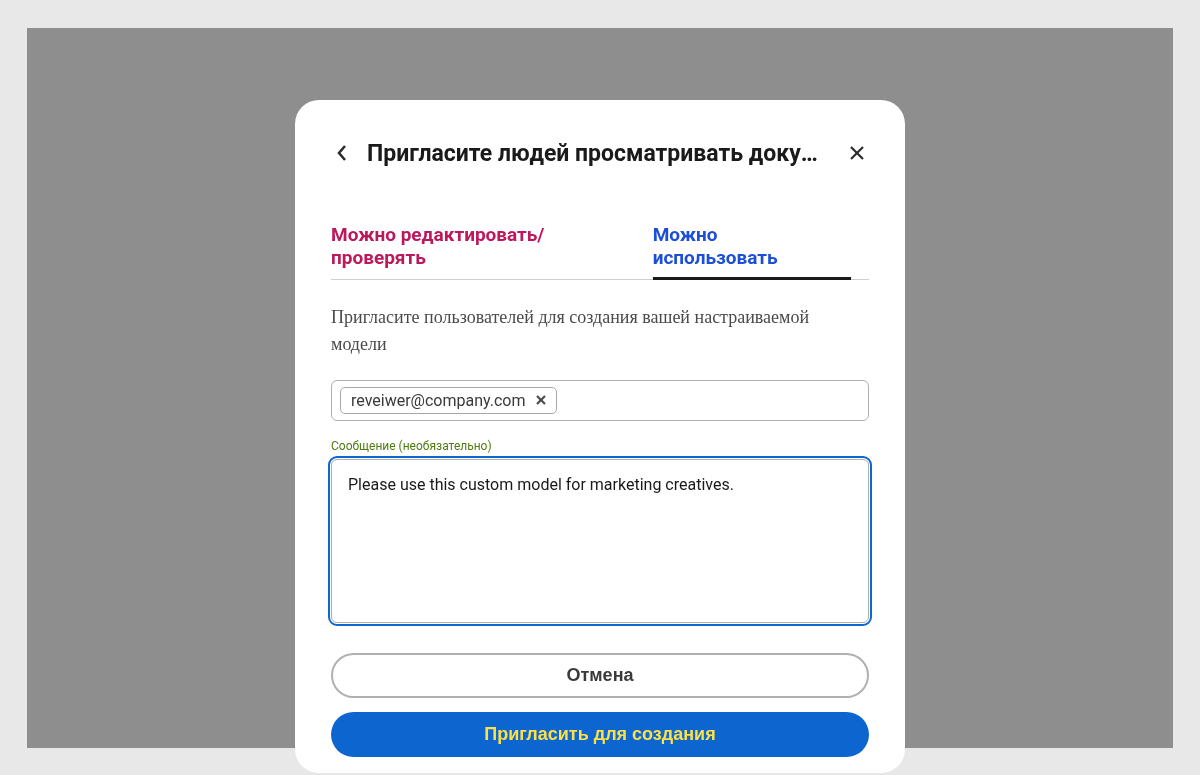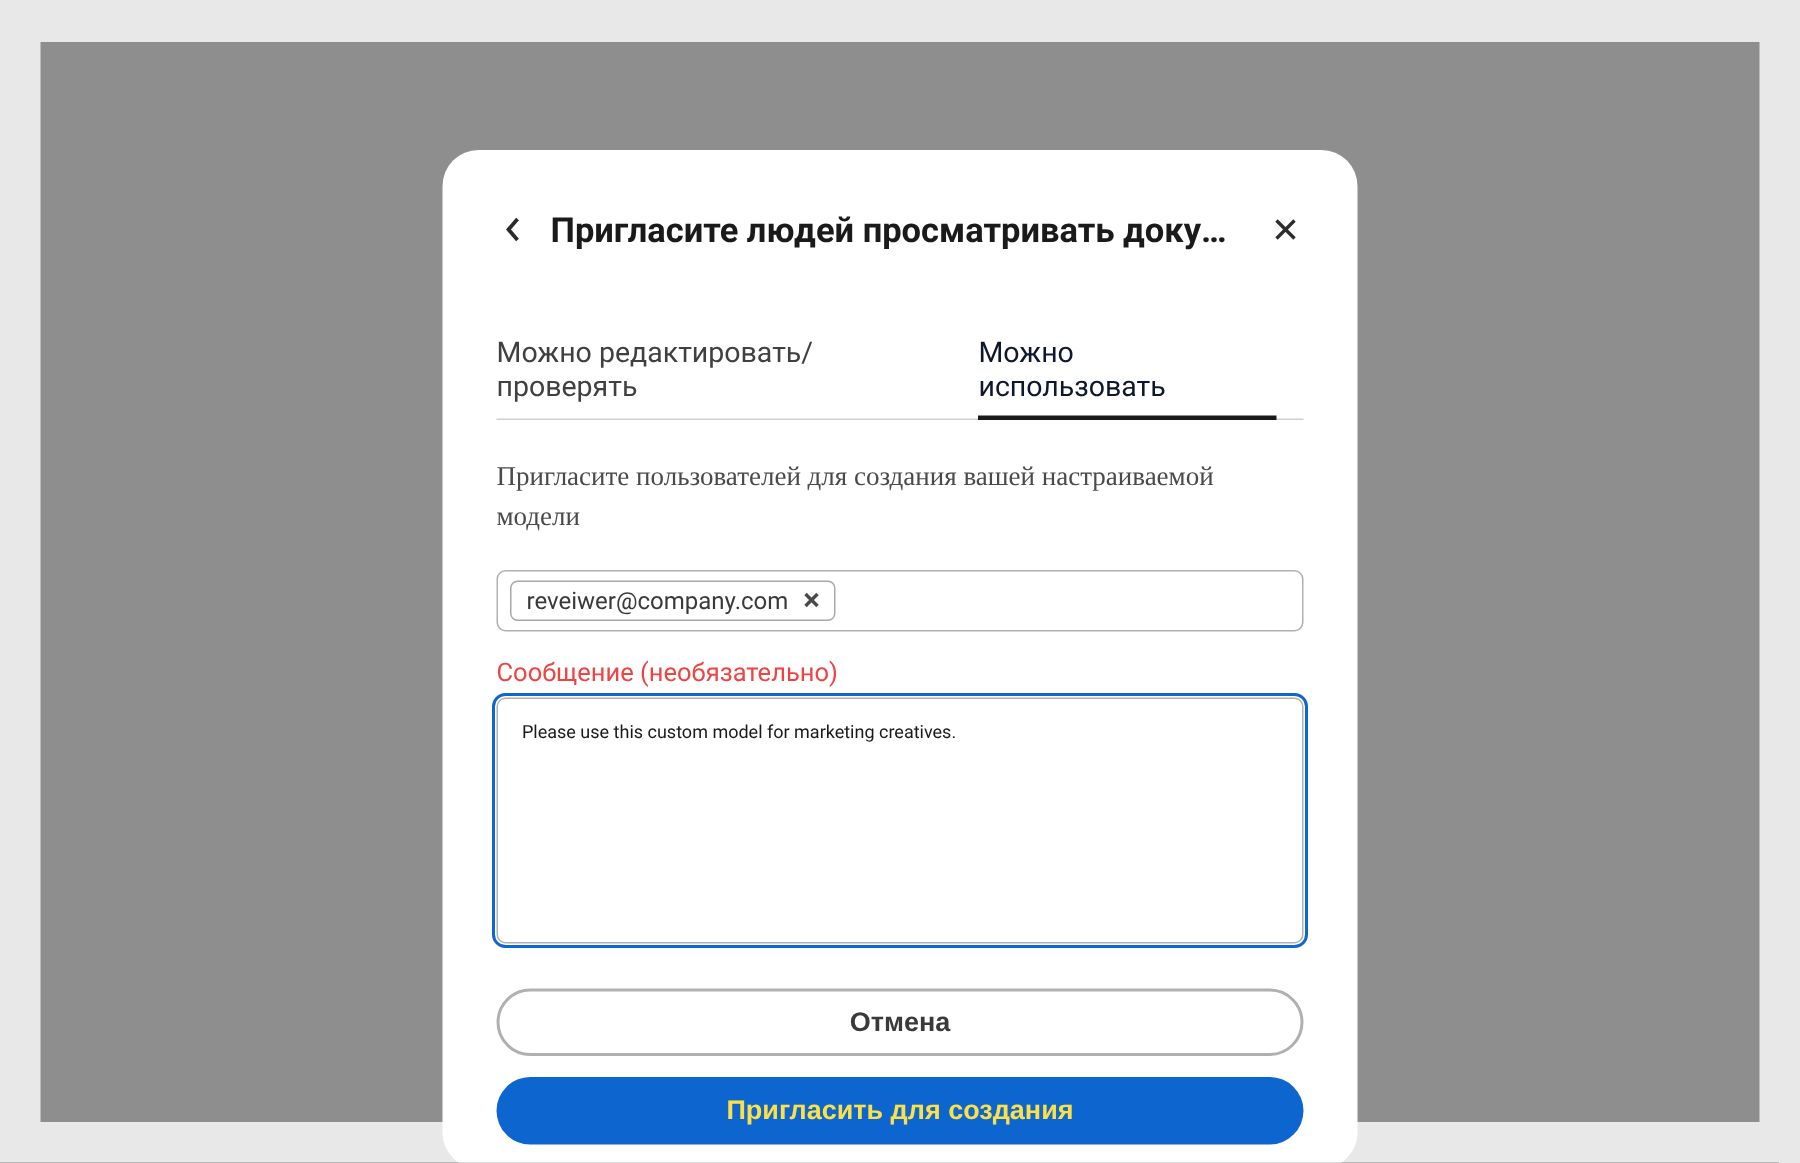--- a/index.html
+++ b/index.html
@@ -84,25 +84,26 @@
       margin-bottom: 24px;
     }
     .tab {
       font-size: 19px;
       padding: 0 0 10px 0;
       cursor: pointer;
       margin-right: 36px;
       position: relative;
     }
     .tab.inactive {
-      color: #404040;
+      color: #be185d;
+      font-weight: bold;
     }
     .tab.active {
-      color: #0f172a;
-      font-weight: 400;
+      color: #1d4ed8;
+      font-weight: 700;
     }
     .tab.active::after {
       content: "";
       position: absolute;
       left: 0;
       right: -18px;
       bottom: -1px;
       height: 3px;
       background: #1a1a1a;
     }
@@ -140,33 +141,33 @@
       justify-content: center;
       cursor: pointer;
     }
     .chip-remove svg {
       width: 10px;
       height: 10px;
       stroke: #4a4a4a;
       stroke-width: 2.2;
     }
     .message-label {
-      font-size: 17px;
-      color: #ef4444;
+      font-size: 12px;
+      color: #4d7c0f;
       margin-bottom: 6px;
     }
     .message-textarea {
       width: 100%;
       height: 164px;
       border: 1px solid #b0b0b0;
       border-radius: 6px;
       outline: 2px solid #1066cf;
       outline-offset: 1px;
       padding: 14px 16px;
-      font-size: 12px;
+      font-size: 16px;
       font-family: inherit;
       color: #1a1a1a;
       resize: none;
       line-height: 1.35;
     }
     .dialog-footer {
       display: flex;
       justify-content: flex-end;
       gap: 14px;
       margin-top: 26px;

